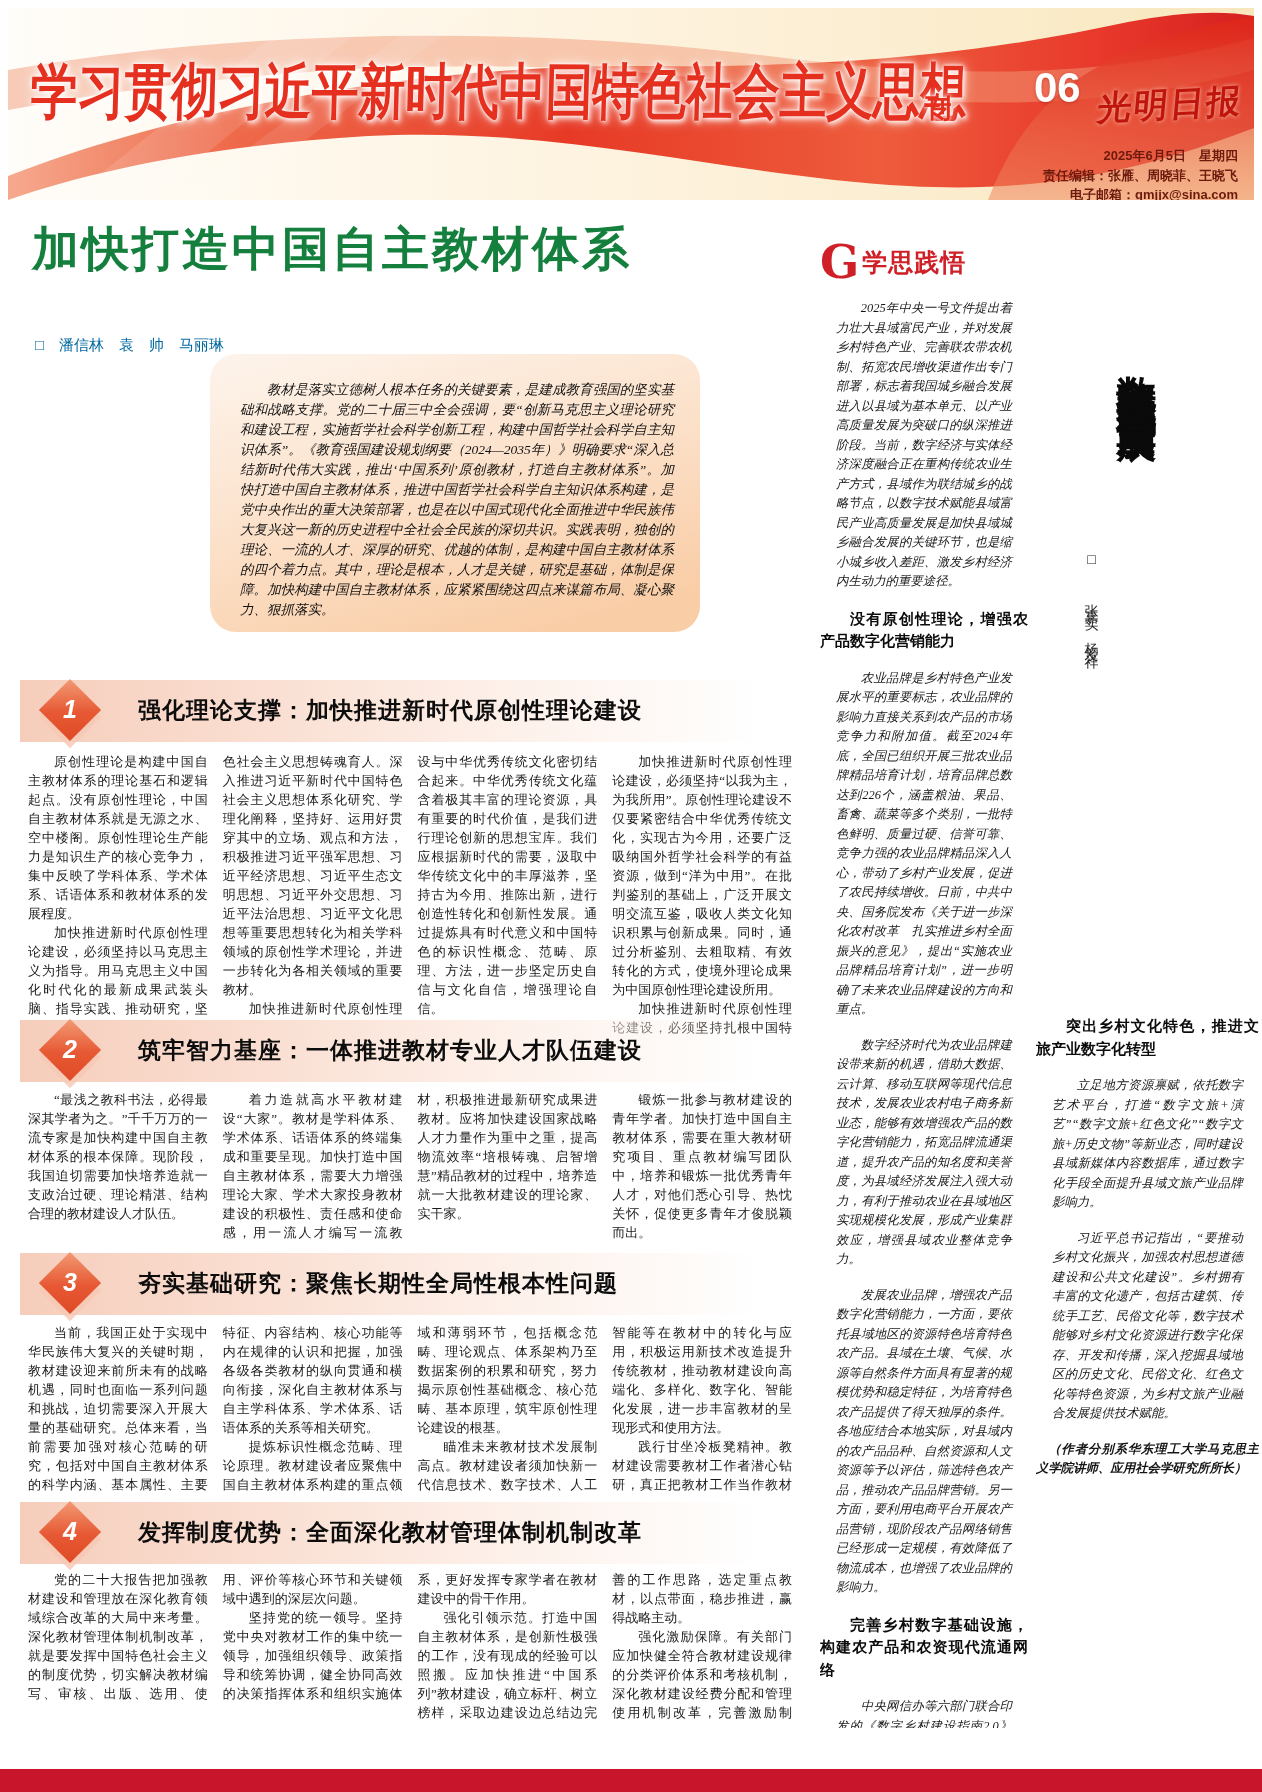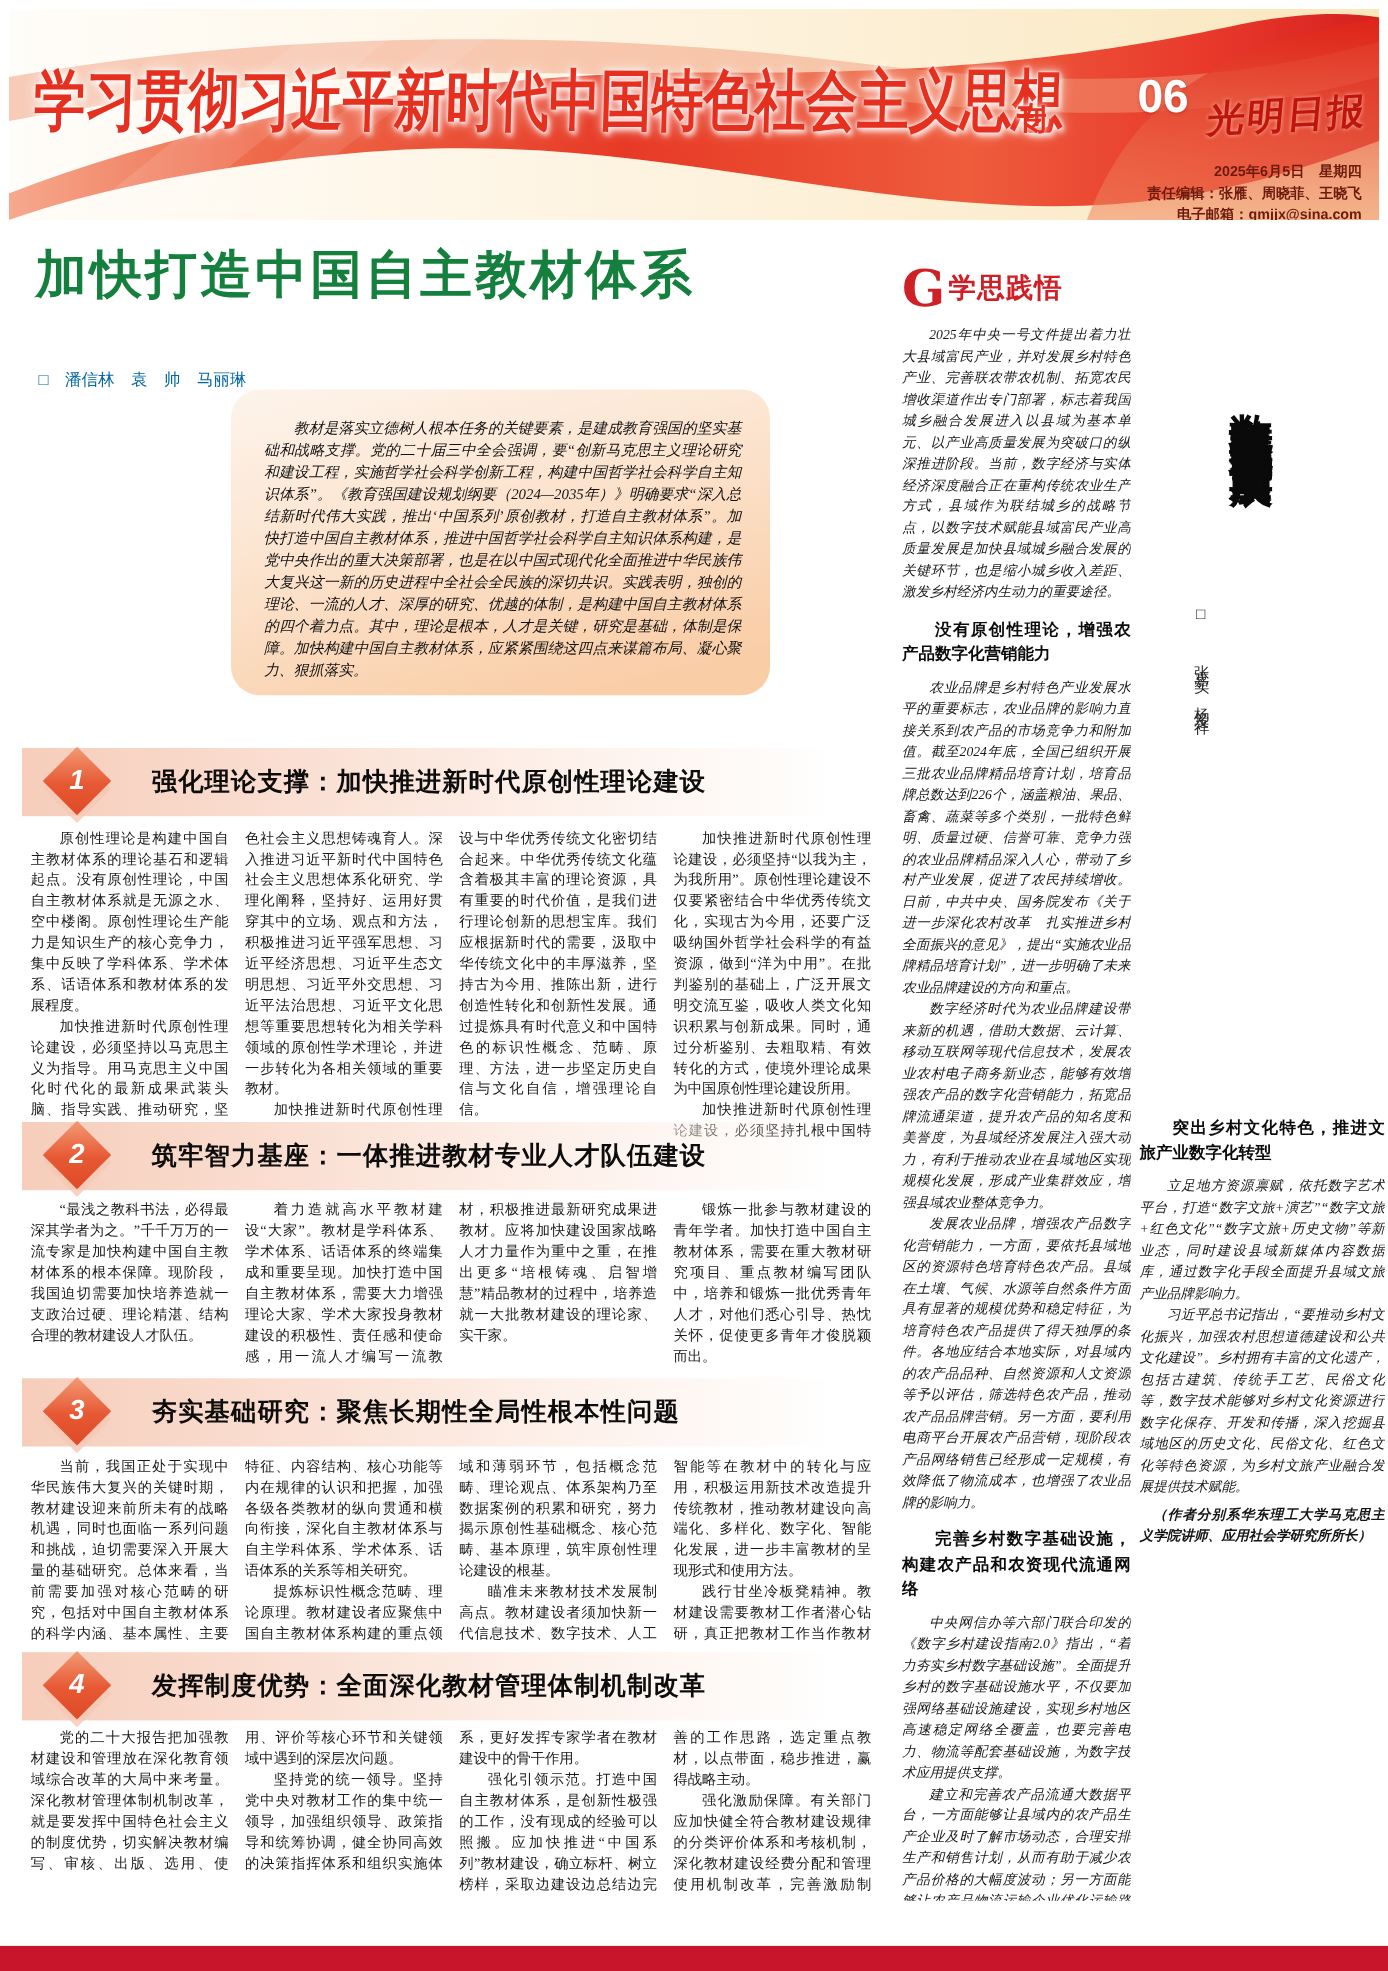--- a/index.html
+++ b/index.html
@@ -52,21 +52,21 @@
   .s1b{top:752px;height:292px;}
   .s2b{top:1090px;height:170px;}
   .s3b{top:1323px;height:172px;}
   .s4b{top:1570px;height:160px;}
 
   
   .r1{position:absolute;left:820px;top:242px;width:208px;height:1486px;overflow:hidden;
     font-size:12.4px;line-height:19.5px;text-align:justify;color:#161616;}
   .r2{position:absolute;left:1036px;top:1002px;width:223px;height:726px;overflow:hidden;
     font-size:12.4px;line-height:19.5px;text-align:justify;color:#161616;}
-  .kai p{margin:0;text-indent:2em;font-style:italic;}
+  .kai p{margin:16px;text-indent:2em;font-style:italic;}
   .cont p.noindent{text-indent:0;}
   .sxlogo{display:flex;align-items:center;gap:3px;margin:0 0 12px 0;color:#cf2028;}
   .sxlogo .g{font-family:"DejaVu Serif",serif;font-weight:900;font-size:46px;line-height:.9;}
   .sxlogo .t{font-family:"Liberation Sans",sans-serif;font-weight:900;font-size:25px;letter-spacing:1px;}
   .sxhead{font-family:"Liberation Sans",sans-serif;font-weight:900;font-size:15px;line-height:1.5;
     margin:13px 0 9px 0;text-indent:2em;color:#0c0c0c;}
   .vtitle{position:absolute;left:1114px;top:344px;height:700px;writing-mode:vertical-rl;
     text-orientation:upright;font-family:"DejaVu Serif",serif;font-weight:900;font-size:40px;
     letter-spacing:3px;line-height:1.15;color:#0a0a0a;}
   .vbyline{position:absolute;left:1082px;top:552px;writing-mode:vertical-rl;text-orientation:upright;
@@ -140,21 +140,21 @@
     </div>
 
   <div class="sec sec2">
     <div class="secbar"></div>
     <div class="diamond"></div>
     <div class="dnum">2</div>
     <h2 class="sectitle">筑牢智力基座：一体推进教材专业人才队伍建设</h2>
   </div>
   <div class="secbody s2b">
       <p>“最浅之教科书法，必得最深其学者为之。”千千万万的一流专家是加快构建中国自主教材体系的根本保障。现阶段，我国迫切需要加快培养造就一支政治过硬、理论精湛、结构合理的教材建设人才队伍。</p>
-      <p>着力造就高水平教材建设“大家”。教材是学科体系、学术体系、话语体系的终端集成和重要呈现。加快打造中国自主教材体系，需要大力增强理论大家、学术大家投身教材建设的积极性、责任感和使命感，用一流人才编写一流教材，积极推进最新研究成果进教材。应将加快建设国家战略人才力量作为重中之重，在推出更多“培根铸魂、启智增慧”精品教材的过程中，培养造就一大批教材建设的理论家、实干家。</p>
+      <p>着力造就高水平教材建设“大家”。教材是学科体系、学术体系、话语体系的终端集成和重要呈现。加快打造中国自主教材体系，需要大力增强理论大家、学术大家投身教材建设的积极性、责任感和使命感，用一流人才编写一流教材，积极推进最新研究成果进教材。应将加快建设国家战略人才力量作为重中之重，提高物流效率“培根铸魂、启智增慧”精品教材的过程中，培养造就一大批教材建设的理论家、实干家。</p>
       <p>锻炼一批参与教材建设的青年学者。加快打造中国自主教材体系，需要在重大教材研究项目、重点教材编写团队中，培养和锻炼一批优秀青年人才，对他们悉心引导、热忱关怀，促使更多青年才俊脱颖而出。</p>
     </div>
 
   <div class="sec sec3">
     <div class="secbar"></div>
     <div class="diamond"></div>
     <div class="dnum">3</div>
     <h2 class="sectitle">夯实基础研究：聚焦长期性全局性根本性问题</h2>
   </div>
   <div class="secbody s3b">

